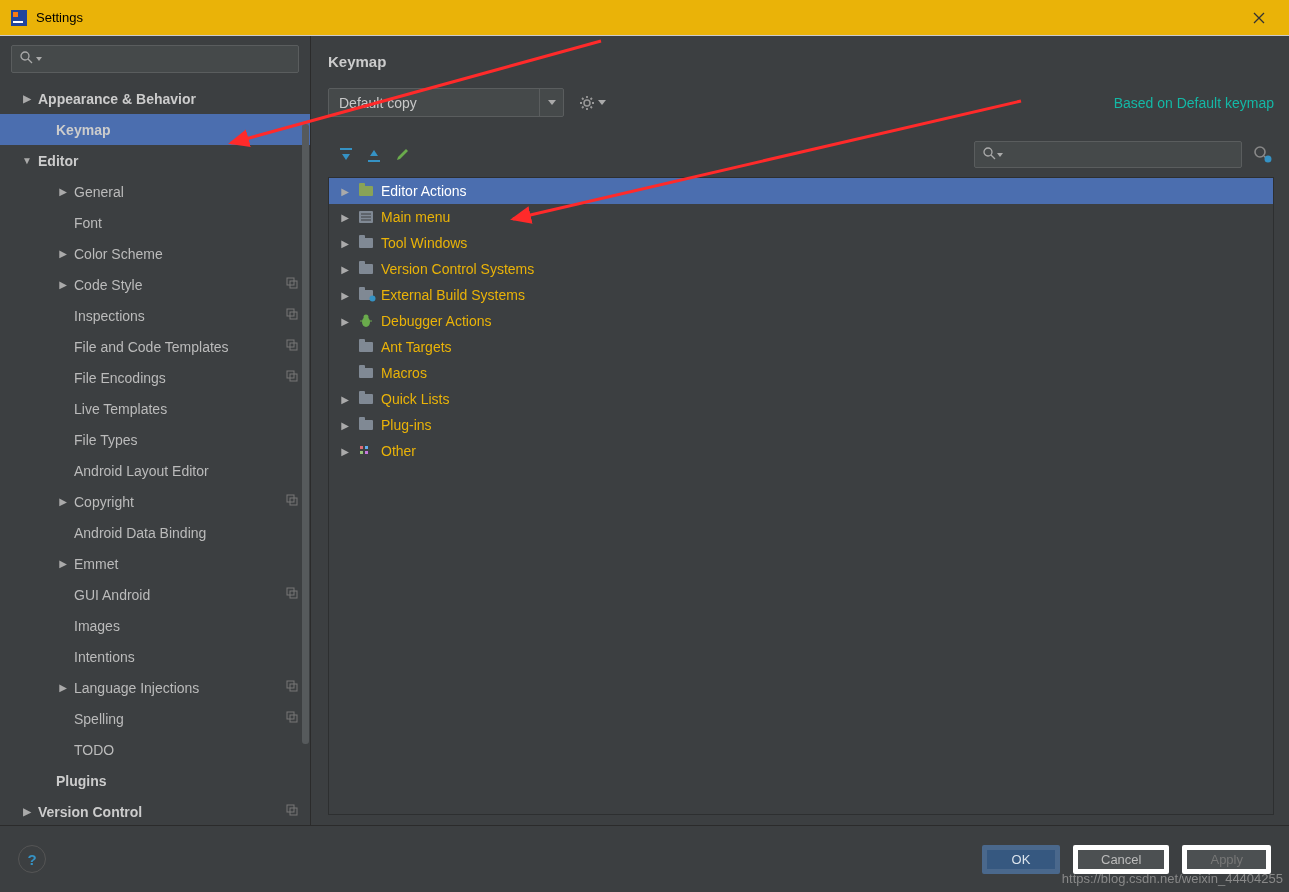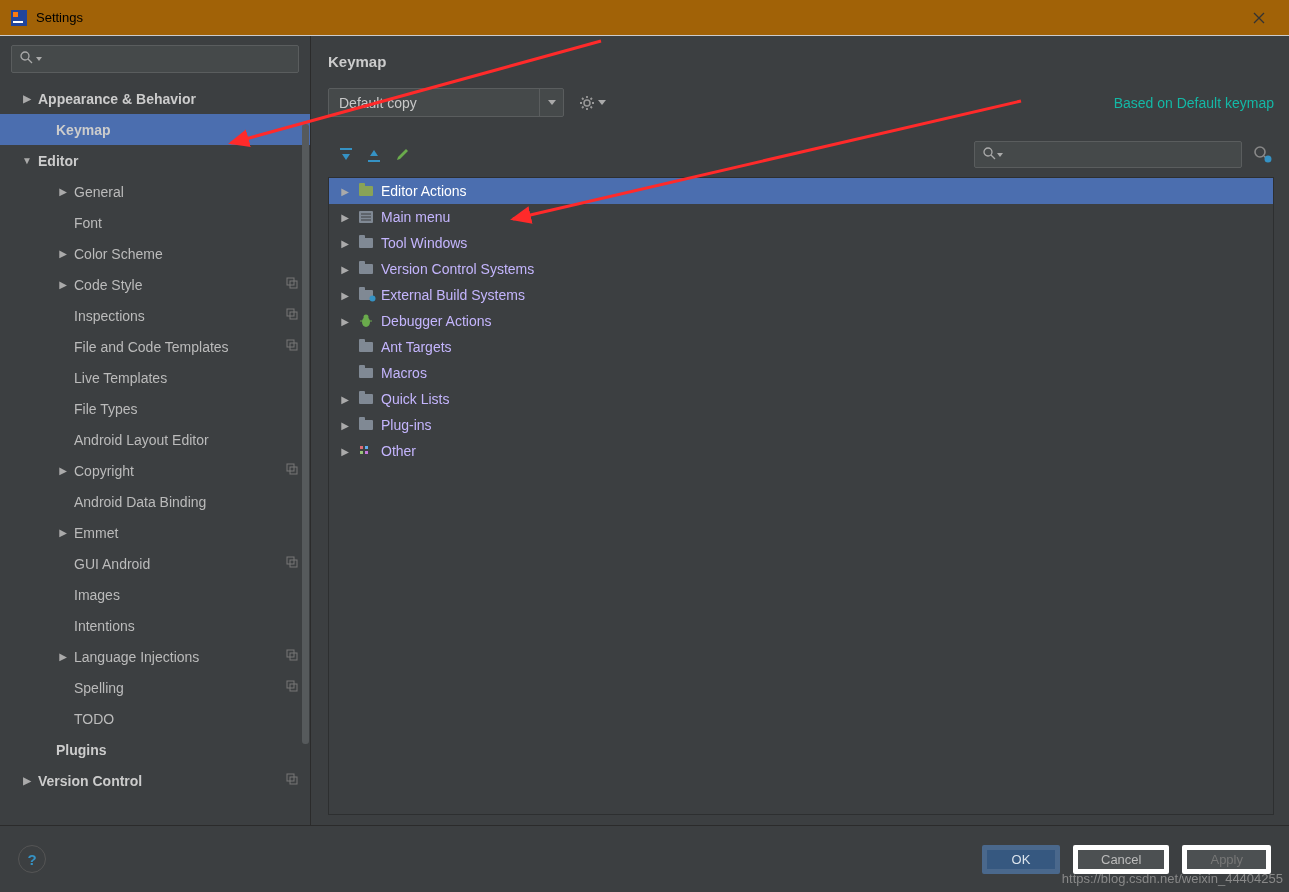--- a/index.html
+++ b/index.html
@@ -1,20 +1,20 @@
 <!DOCTYPE html>
 <html><head>
 <meta charset="utf-8">
 <style>
 * { margin:0; padding:0; box-sizing:border-box; font-family:"Segoe UI",Arial,sans-serif; }
 html,body { width:1289px; height:892px; overflow:hidden; }
 body { background:#3c3f41; color:#bbb; font-size:13px; }
 
 
-.titlebar { height:36px; background:#a16207; display:flex; align-items:center; padding:0 10px; color:#000; border-bottom:1px solid #ccc; width:100%;justify-content:flex-end; }
+.titlebar { height:36px; background:#eab308; display:flex; align-items:center; padding:0 10px; color:#000; border-bottom:1px solid #ccc; width:100%;justify-content:flex-end; }
 .titlebar .app-icon { width:18px; height:18px; margin-right:8px; display:flex; align-items:center; justify-content:center; }
 .titlebar .title { font-size:13px; flex:1; }
 .titlebar .win-close { width:40px; height:30px; display:flex; align-items:center; justify-content:center; cursor:pointer; font-size:14px; color:#222; }
 
 
 .main { display:flex; height:789px; }
 
 
 .sidebar { width:311px; background:#3c3f41; border-right:1px solid #2b2b2b; display:flex; flex-direction:column; position:relative; }
 .sidebar-search { margin:9px 11px 6px 11px; height:28px; background:#45494a; border:1px solid #5a5d5e; border-radius:2px; display:flex; align-items:center; padding:0 8px; }
@@ -50,21 +50,21 @@
 .searchbox2 .mag { color:#aaa; font-size:13px; }
 .searchbox2 .dd { width:0;height:0;border-left:3px solid transparent;border-right:3px solid transparent;border-top:4px solid #aaa; margin-left:1px;}
 .find-act { width:22px; height:22px; display:flex; align-items:center; justify-content:center; cursor:pointer; }
 
 .action-tree { flex:1; border:1px solid #2d2f30; background:#3c3f41; overflow:hidden; }
 .anode { height:26px; display:flex; align-items:center; padding-left:10px; cursor:pointer; font-size:14px;}
 .anode .arrow { width:12px; color:#aaa; font-size:10px; margin-right:6px; display:flex; justify-content:center;}
 .anode .arrow.none { visibility:hidden;}
 .anode .ico { width:18px; height:16px; margin-right:6px; display:flex; align-items:center; justify-content:center; }
 .anode.selected { background:#4b6eaf; color:#fff; }
-.anode .label { color:#c4b5fd; }
+.anode .label { color:#eab308; }
 .anode.selected .label { color:#fff; }
 
 
 .bottom { height:67px; background:#3c3f41; border-top:1px solid #2b2b2b; display:flex; align-items:center; padding:0 18px; position:relative;}
 .help { width:28px; height:28px; border:1px solid #555; border-radius:50%; display:flex; align-items:center; justify-content:center; color:#3592c4; font-weight:bold; font-size:15px; cursor:pointer;}
 .btns { margin-left:auto; display:flex; gap:13px;}
 .btn2 { height:29px; padding:0 23px; background:#4c5052; border:5px solid #ffffff; color:#bbb; font-size:13px; display:flex; align-items:center; cursor:pointer; border-radius:2px; min-width:78px; justify-content:center;}
 .btn2.primary { background:#365880; border-color:#4a688c; color:#dce4ec; }
 .btn2.disabled { color:#777; }
 .watermark { position:absolute; right:6px; bottom:6px; color:#888; font-size:13px; pointer-events:none;}
@@ -146,20 +146,28 @@
           <span class="arrow"></span>
           <span class="label">Inspections</span>
           <span class="copy-ico"><svg width="12" height="12">
               <rect x="1" y="1" width="7" height="7" fill="none" stroke="#777"></rect>
               <rect x="4" y="4" width="7" height="7" fill="none" stroke="#777"></rect>
             </svg></span>
         </div>
         <div class="node l2">
           <span class="arrow"></span>
           <span class="label">File and Code Templates</span>
+          <span class="copy-ico"><svg width="12" height="12">
+              <rect x="1" y="1" width="7" height="7" fill="none" stroke="#777"></rect>
+              <rect x="4" y="4" width="7" height="7" fill="none" stroke="#777"></rect>
+            </svg></span>
+        </div>
+        <div class="node l2">
+          <span class="arrow"></span>
+          <span class="label">File Encodings</span>
           <span class="copy-ico"><svg width="12" height="12">
               <rect x="1" y="1" width="7" height="7" fill="none" stroke="#777"></rect>
               <rect x="4" y="4" width="7" height="7" fill="none" stroke="#777"></rect>
             </svg></span>
         </div>
         <div class="node l2">
           <span class="arrow"></span>
           <span class="label">Live Templates</span>
         </div>
         <div class="node l2">

